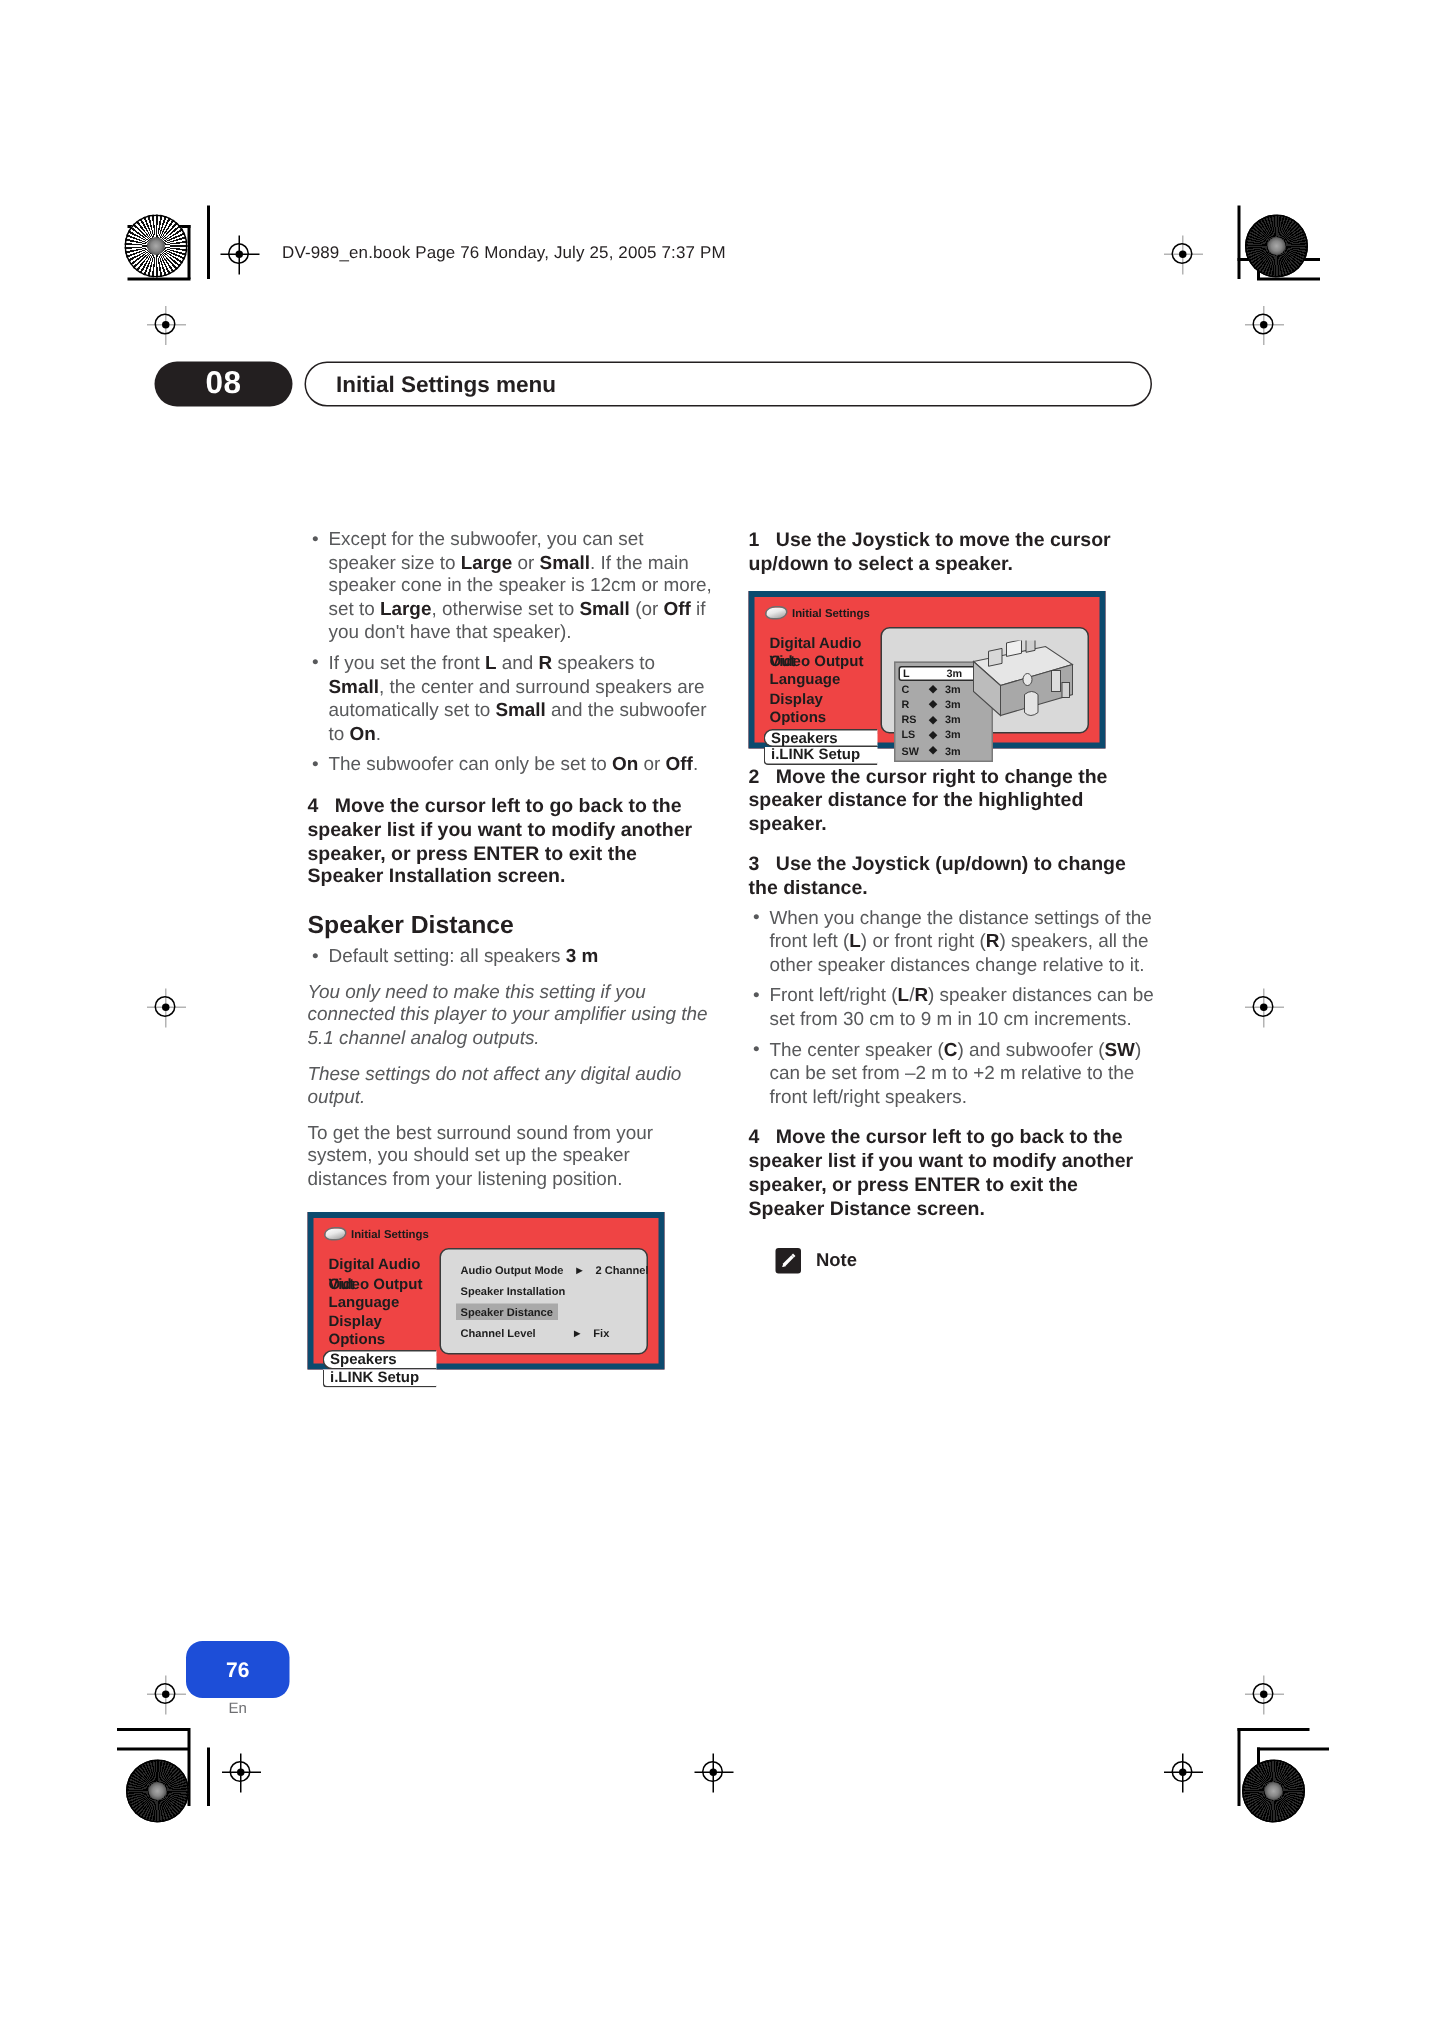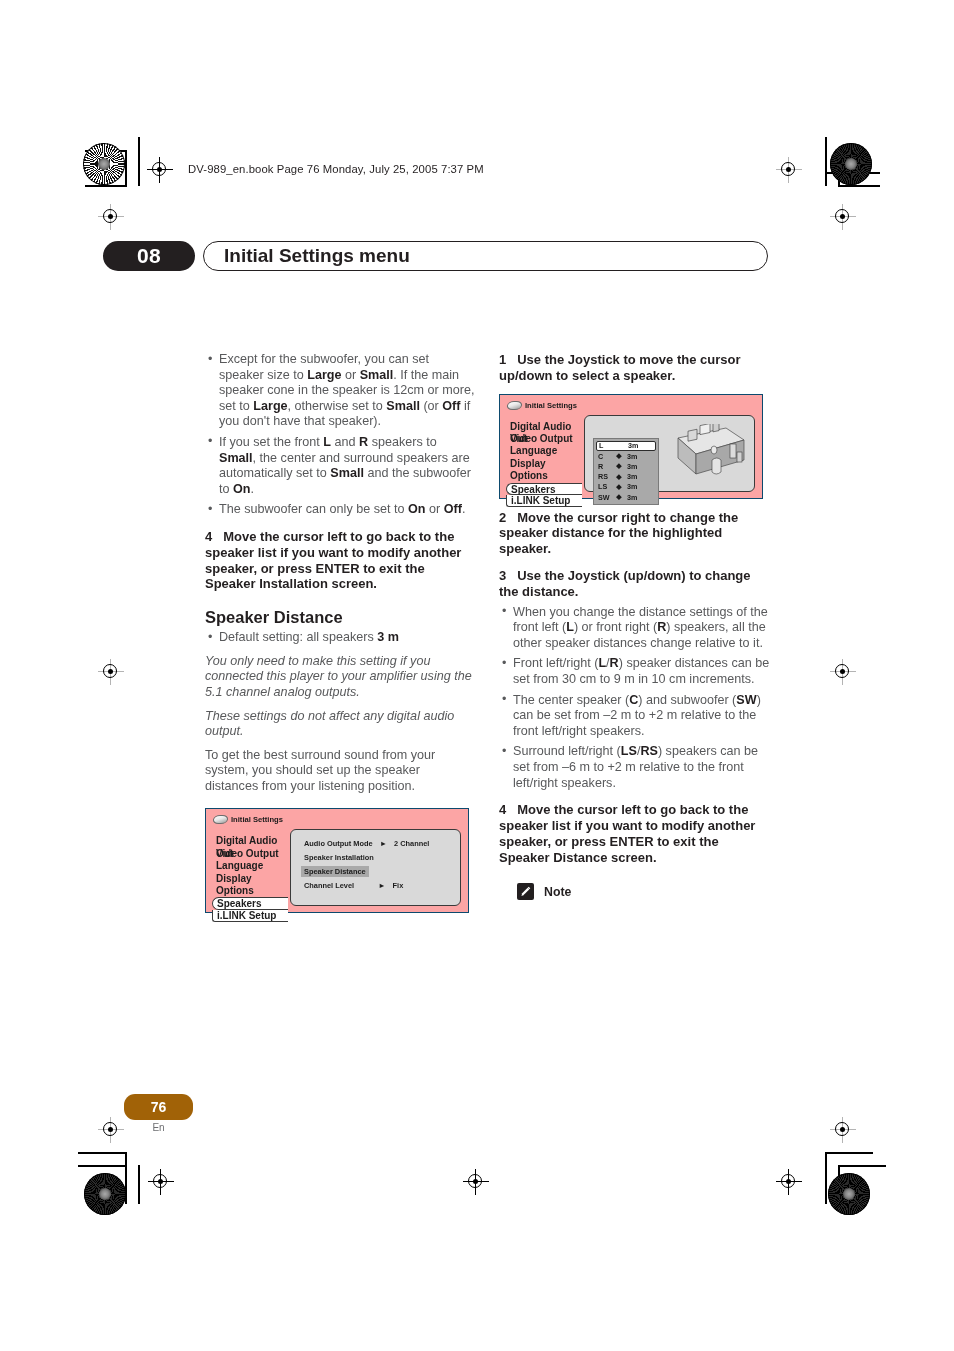--- a/index.html
+++ b/index.html
@@ -109,21 +109,21 @@
     width: 565px; height: 30px;
     border: 1.4px solid #231f20;
     border-radius: 15px;
     box-sizing: border-box;
     display: flex;
     align-items: center;
     padding-left: 20px;
   }
   .chapter-title-pill span {
     font-weight: bold;
-    font-size: 19px;
+    font-size: 15px;
     color: #231f20;
   }
 
   
   .col {
     position: absolute;
     width: 271px;
     top: 352px;
   }
   .col-left  { left: 205px; }
@@ -204,24 +204,24 @@
   .note-label {
     font-size: 12.3px;
     font-weight: bold;
     color: #231f20;
   }
   .note-block ul.bullets { margin-left: 18px; }
 
   
   .osd {
     position: relative;
-    background: #fca5a5;
-    border: 1px solid #0c4a6e;
+    background: #ef4444;
+    border: 4px solid #0c4a6e;
     box-sizing: border-box;
-    width: 264px;
+    width: 238px;
     height: 105px;
     margin-top: 10px;
     font-size: 7.3px;
     color: #222;
     font-weight: bold;
     font-family: "Liberation Sans", sans-serif;
   }
   .osd-title {
     position: absolute;
     left: 7px; top: 6px;
@@ -325,22 +325,22 @@
   }
 
   
   .pagenum-wrap {
     position: absolute;
     left: 124px; top: 1094px;
     text-align: center;
     width: 69px;
   }
   .pagenum {
-    width: 69px; height: 26px;
-    background: #a16207;
+    width: 69px; height: 38px;
+    background: #1d4ed8;
     border-radius: 11px;
     color: #fff;
     font-weight: bold;
     font-size: 14px;
     display: flex;
     align-items: center;
     justify-content: center;
   }
   .pagelang {
     font-size: 10px;
@@ -590,21 +590,20 @@
     <span class="n">2</span><span>Move the cursor right to change the speaker distance for the highlighted speaker.</span>
   </p>
 
   <p class="step">
     <span class="n">3</span><span>Use the Joystick (up/down) to change the distance.</span>
   </p>
   <ul class="bullets">
     <li>When you change the distance settings of the front left (<b>L</b>) or front right (<b>R</b>) speakers, all the other speaker distances change relative to it.</li>
     <li>Front left/right (<b>L</b>/<b>R</b>) speaker distances can be set from 30 cm to 9 m in 10 cm increments.</li>
     <li>The center speaker (<b>C</b>) and subwoofer (<b>SW</b>) can be set from –2 m to +2 m relative to the front left/right speakers.</li>
-    <li>Surround left/right (<b>LS</b>/<b>RS</b>) speakers can be set from –6 m to +2 m relative to the front left/right speakers.</li>
   </ul>
 
   <p class="step">
     <span class="n">4</span><span>Move the cursor left to go back to the speaker list if you want to modify another speaker, or press ENTER to exit the Speaker Distance screen.</span>
   </p>
 
   <div class="note-block">
     <div class="note-head">
       <span class="note-icon">
         <svg width="13" height="13" viewBox="0 0 13 13">

